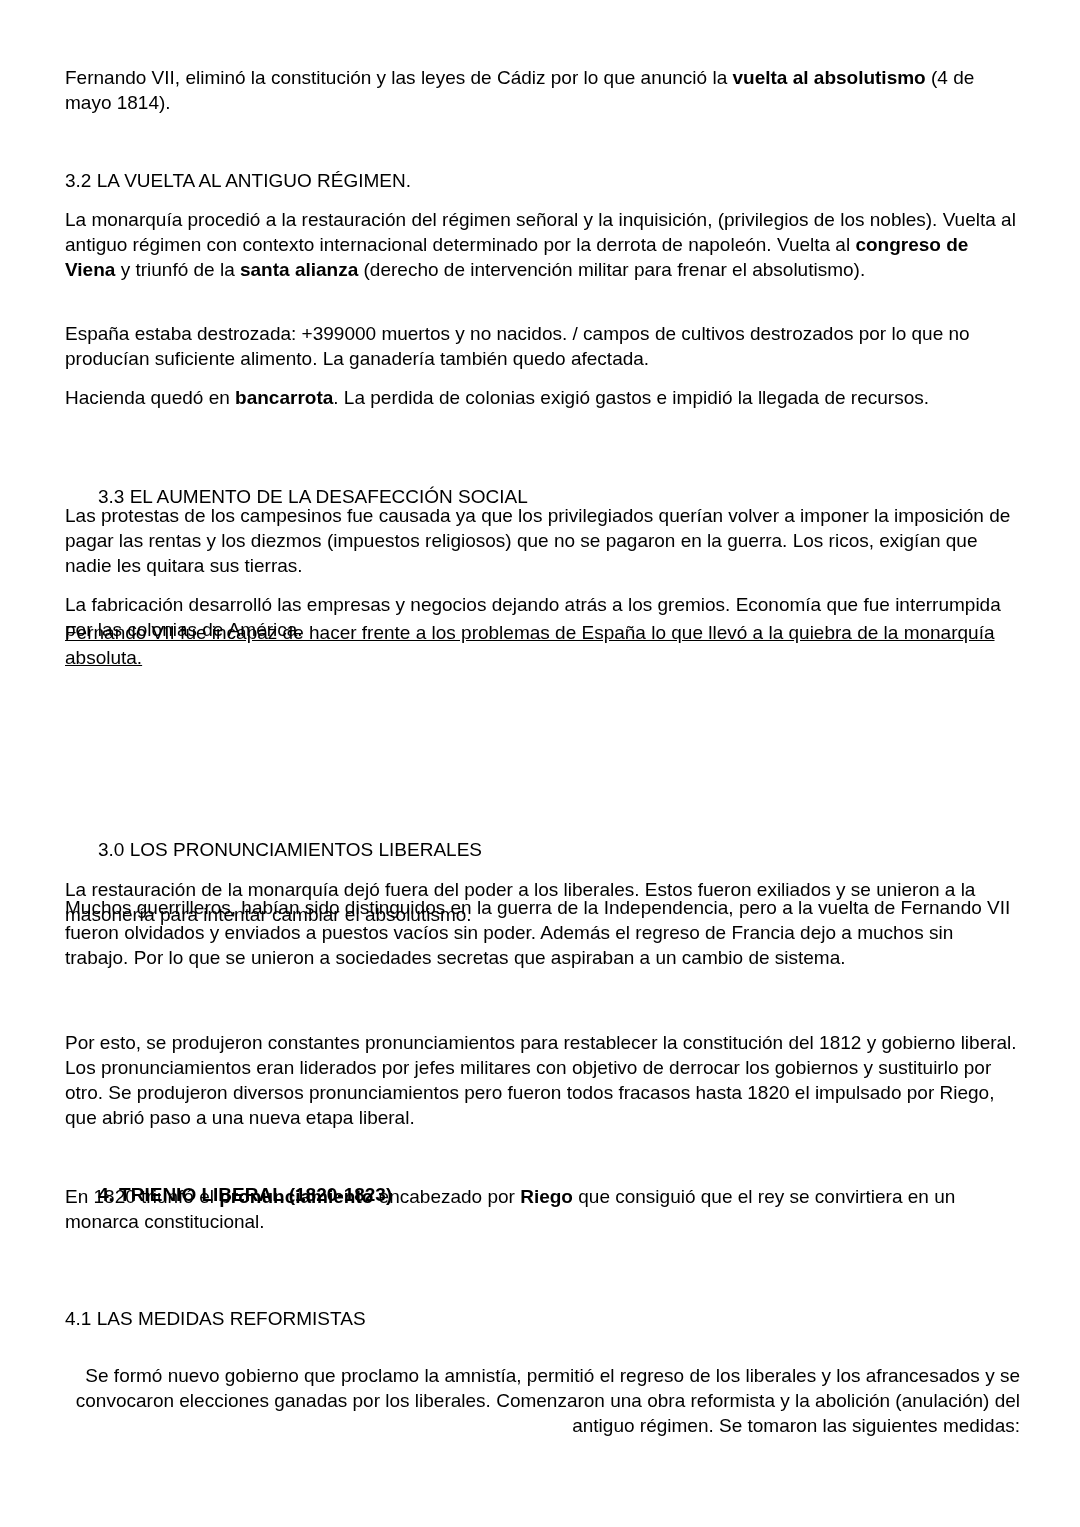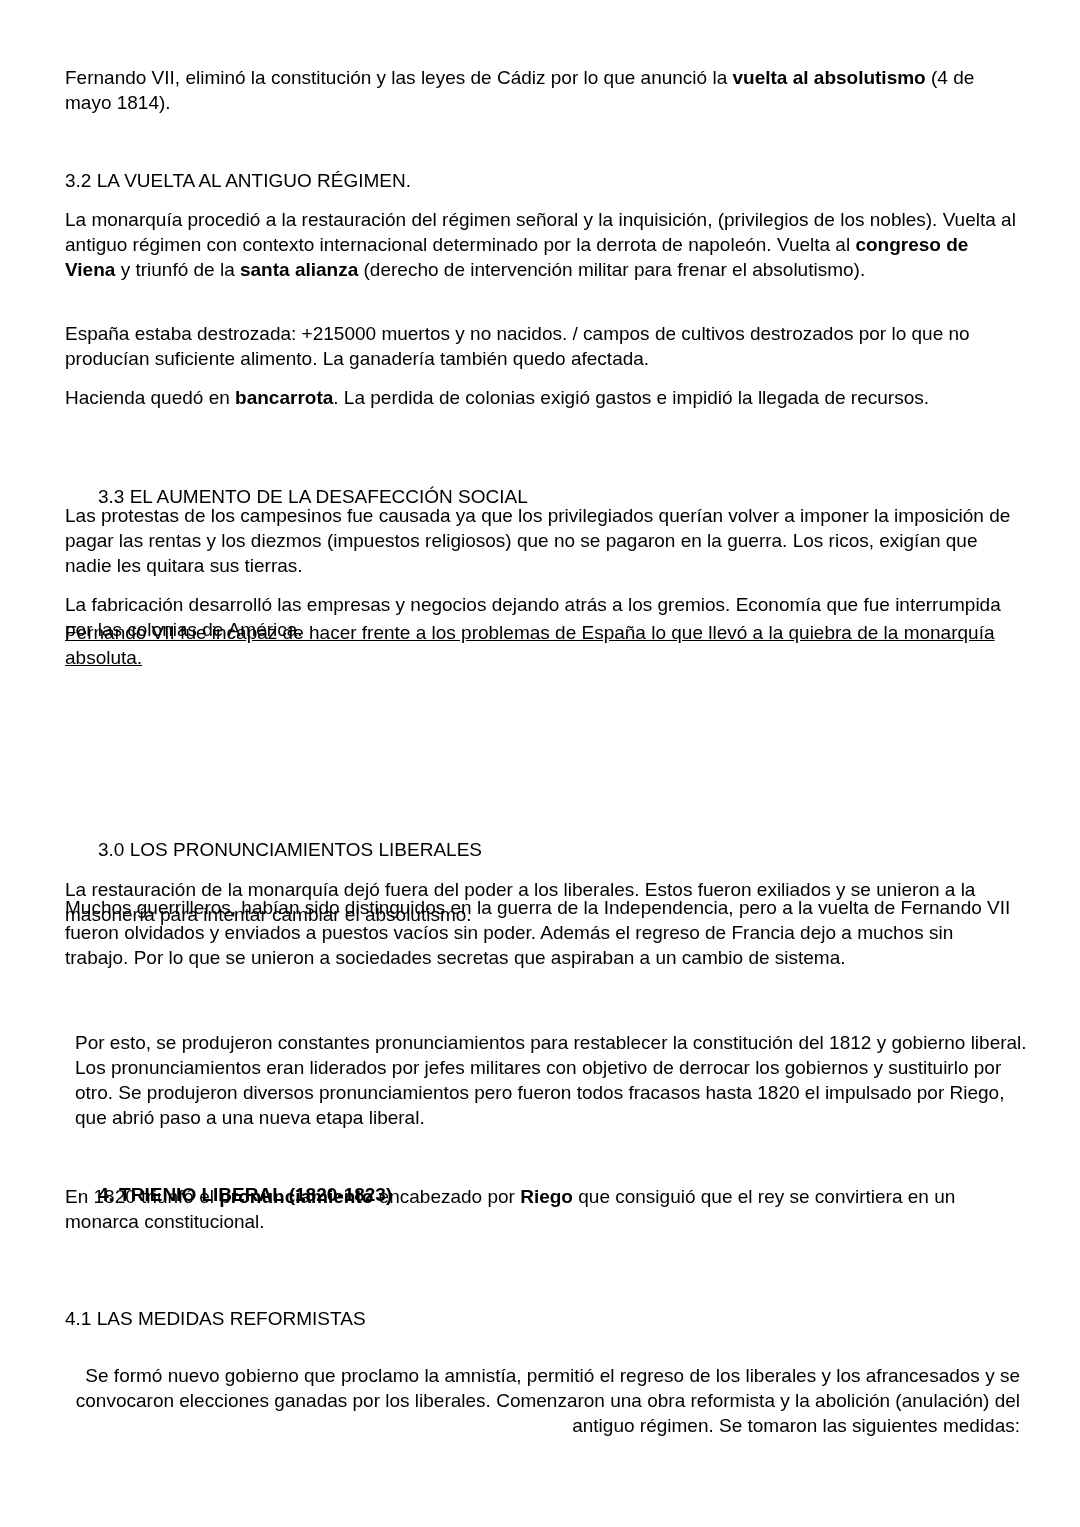--- a/index.html
+++ b/index.html
@@ -24,21 +24,21 @@
     <p class="p"><span>Fernando VII, eliminó la constitución y las leyes de Cádiz por lo que anunció la </span><b>vuelta al absolutismo</b><span> (4 de mayo 1814).</span></p>
   </div>
 
   <div class="block" style="top:168px;">
     <p class="h">3.2 LA VUELTA AL ANTIGUO RÉGIMEN.</p>
   </div>
   <div class="block" style="top:207px;">
     <p class="p"><span>La monarquía procedió a la restauración del régimen señoral y la inquisición, (privilegios de los nobles). Vuelta al antiguo régimen con contexto internacional determinado por la derrota de napoleón. Vuelta al </span><b>congreso de Viena</b><span> y triunfó de la </span><b>santa alianza</b><span> (derecho de intervención militar para frenar el absolutismo).</span></p>
   </div>
   <div class="block" style="top:321px;">
-    <p class="p">España estaba destrozada: +215000 muertos y no nacidos. / campos de cultivos destrozados por lo que no producían suficiente alimento. La ganadería también quedo afectada.</p>
+    <p class="p">España estaba destrozada: +399000 muertos y no nacidos. / campos de cultivos destrozados por lo que no producían suficiente alimento. La ganadería también quedo afectada.</p>
   </div>
   <div class="block" style="top:385px;">
     <p class="p"><span>Hacienda quedó en </span><b>bancarrota</b><span>. La perdida de colonias exigió gastos e impidió la llegada de recursos.</span></p>
   </div>
 
   <div class="block" style="top:460px;margin-top:24px;">
     <p class="h indent">3.3  EL AUMENTO DE LA DESAFECCIÓN SOCIAL</p>
   </div>
   <div class="block" style="top:503px;">
     <p class="p">Las protestas de los campesinos fue causada ya que los privilegiados querían volver a imponer la imposición de pagar las rentas y los diezmos (impuestos religiosos) que no se pagaron en la guerra. Los ricos, exigían que  nadie les quitara sus tierras.</p>
@@ -52,21 +52,21 @@
 
   <div class="block" style="top:837px;">
     <p class="h indent">3.0  LOS PRONUNCIAMIENTOS LIBERALES</p>
   </div>
   <div class="block" style="top:877px;">
     <p class="p">La restauración de la monarquía dejó fuera del poder a los liberales. Estos fueron exiliados y se unieron a la masonería para intentar cambiar el absolutismo.</p>
   </div>
   <div class="block" style="top:895px;">
     <p class="p">Muchos guerrilleros, habían sido distinguidos en la guerra de la Independencia, pero a la vuelta de Fernando VII fueron olvidados y enviados a puestos vacíos sin poder. Además el regreso de Francia dejo a muchos sin trabajo. Por lo que se unieron a sociedades secretas que aspiraban a un cambio de sistema.</p>
   </div>
-  <div class="block" style="top:1030px;margin-left:10px;">
+  <div class="block" style="top:1030px;">
     <p class="p">Por esto, se produjeron constantes pronunciamientos para restablecer la constitución del 1812 y gobierno liberal.   Los pronunciamientos eran liderados por jefes militares con objetivo de derrocar los gobiernos y sustituirlo por otro. Se produjeron diversos pronunciamientos pero fueron todos fracasos hasta 1820 el impulsado por Riego, que abrió paso a una nueva etapa liberal.</p>
   </div>
 
   <div class="block" style="top:1182px;">
     <p class="h indent" style="font-weight:bold;">4.  TRIENIO LIBERAL (1820-1823)</p>
   </div>
   <div class="block" style="top:1184px;">
     <p class="p"><span>En 1820 triunfó el </span><b>pronunciamiento</b><span> encabezado por </span><b>Riego</b><span> que consiguió que el rey se convirtiera en un monarca constitucional.</span></p>
   </div>
 

